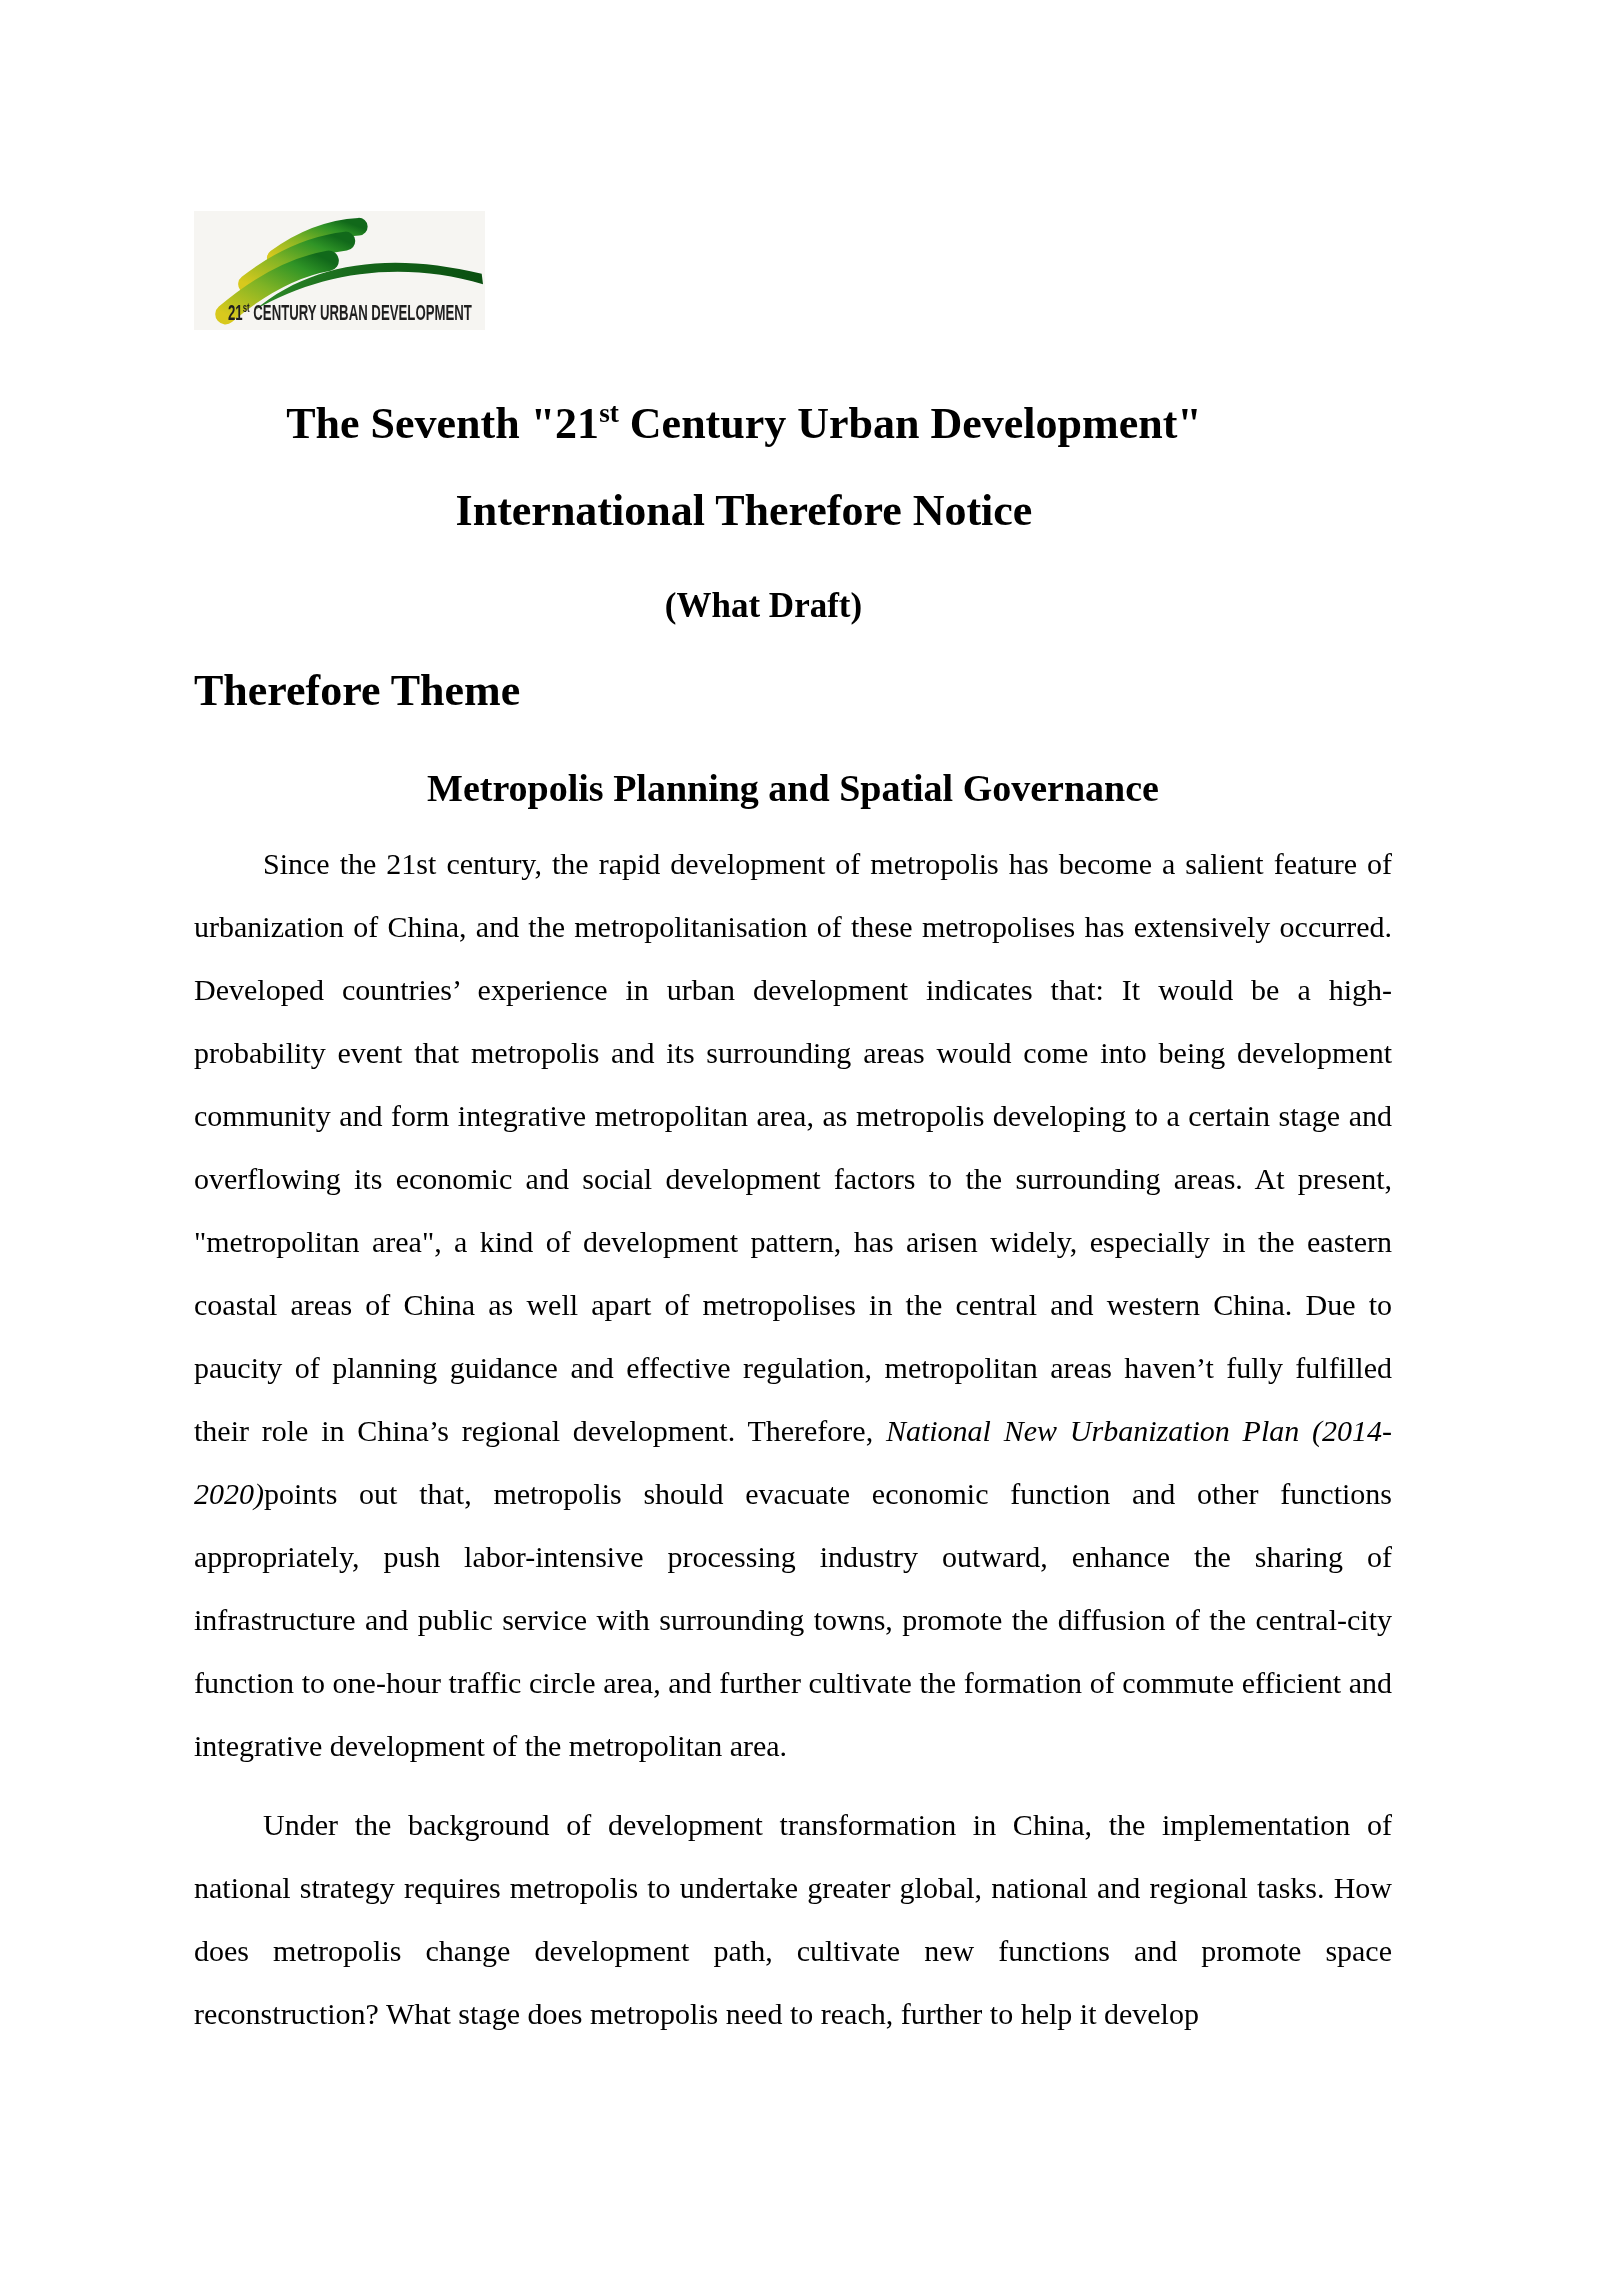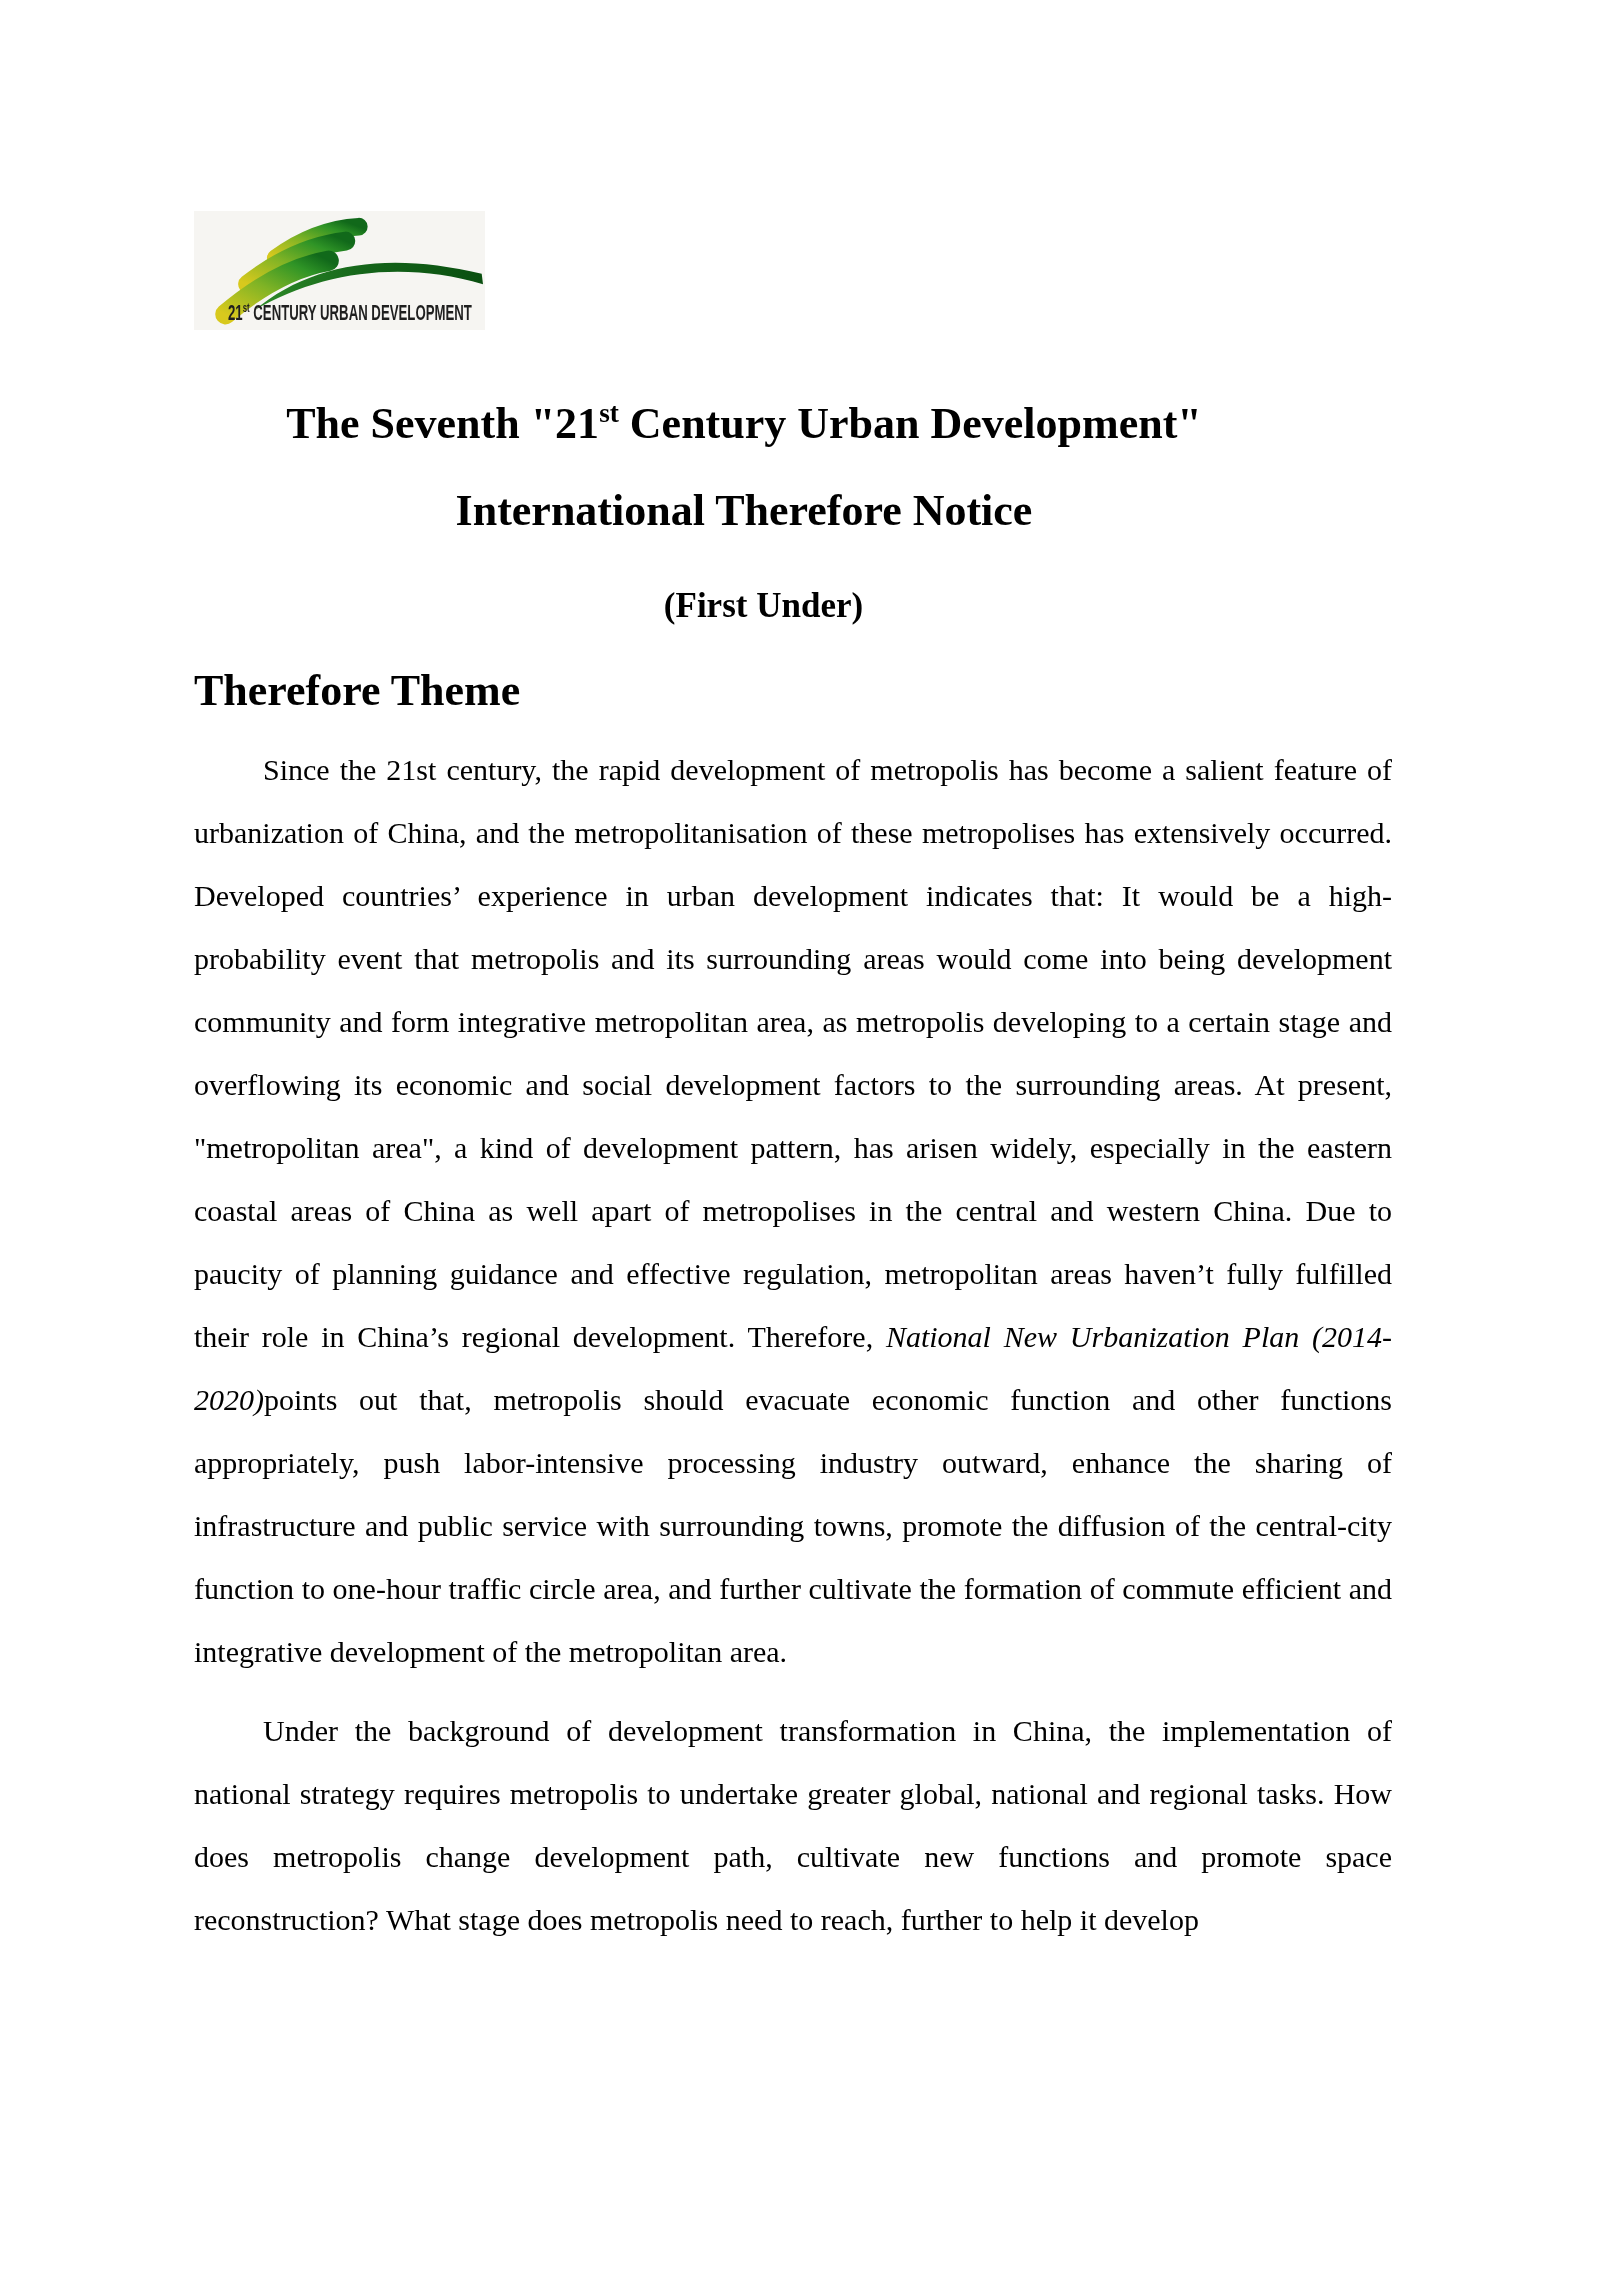--- a/index.html
+++ b/index.html
@@ -104,23 +104,24 @@
       <path d="M92,152 C180,78 300,62 440,96 L442,112 C320,76 195,92 92,152 Z" fill="url(#swooshGrad)"></path>
     </svg>
     <div class="logo-text"><span>21</span><sup>st</sup><span> CENTURY URBAN DEVELOPMENT</span></div>
   </div>
 
   <h1 class="title">
     <div><span>The Seventh "21</span><sup>st</sup><span> Century Urban Development"</span></div>
     <div>International Therefore Notice</div>
   </h1>
 
-  <p class="draft">(First Under)</p>
+  <p class="draft">(What Draft)</p>
 
   <h2 class="section">Therefore Theme</h2>
 
+  <h3 class="theme">Metropolis Planning and Spatial Governance</h3>
 
   <p class="bodytext first"><span>Since the 21st century, the rapid development of metropolis has become a salient feature of  urbanization of China, and the metropolitanisation of these metropolises has extensively occurred. Developed countries’ experience in urban development indicates that: It would be a high-probability event that metropolis and its surrounding areas would come into being development community and form integrative metropolitan area, as metropolis developing to a certain stage and overflowing its economic and social development factors to the surrounding areas. At present, "metropolitan area", a kind of development pattern, has arisen widely, especially in the eastern coastal areas of China as well apart of metropolises in the central and western China. Due to paucity of planning guidance and effective regulation, metropolitan areas haven’t fully fulfilled their role in China’s regional development. Therefore, </span><em>National New Urbanization Plan (2014-2020)</em><span>points out that, metropolis should evacuate economic function and other functions appropriately, push labor-intensive processing industry outward, enhance the sharing of infrastructure and public service with surrounding towns, promote the diffusion of the central-city function to one-hour traffic circle area, and further cultivate the formation of commute efficient and integrative development of the metropolitan area.</span></p>
 
   <p class="bodytext second">Under the background of development transformation in China, the implementation of national strategy requires metropolis to undertake greater global, national and regional tasks. How does metropolis change development path, cultivate new functions and promote space reconstruction? What stage does metropolis need to reach, further to help it develop</p>
 
 </div>
 
 
 </body></html>

